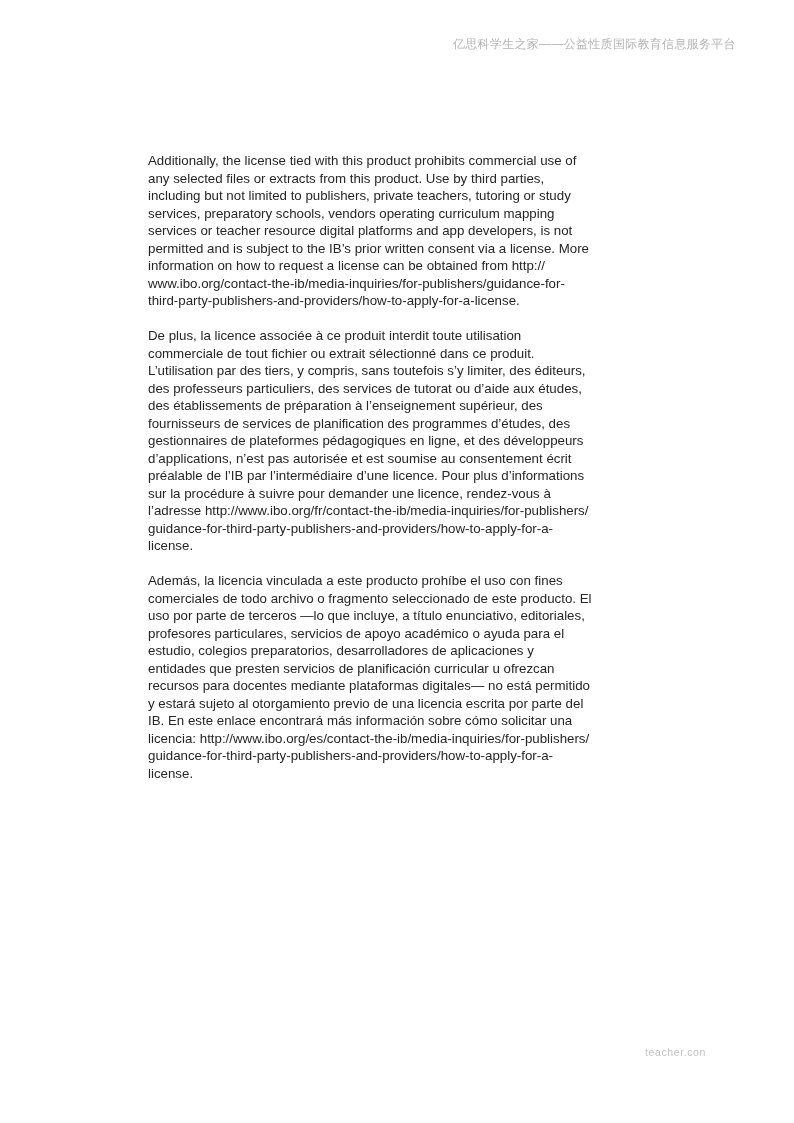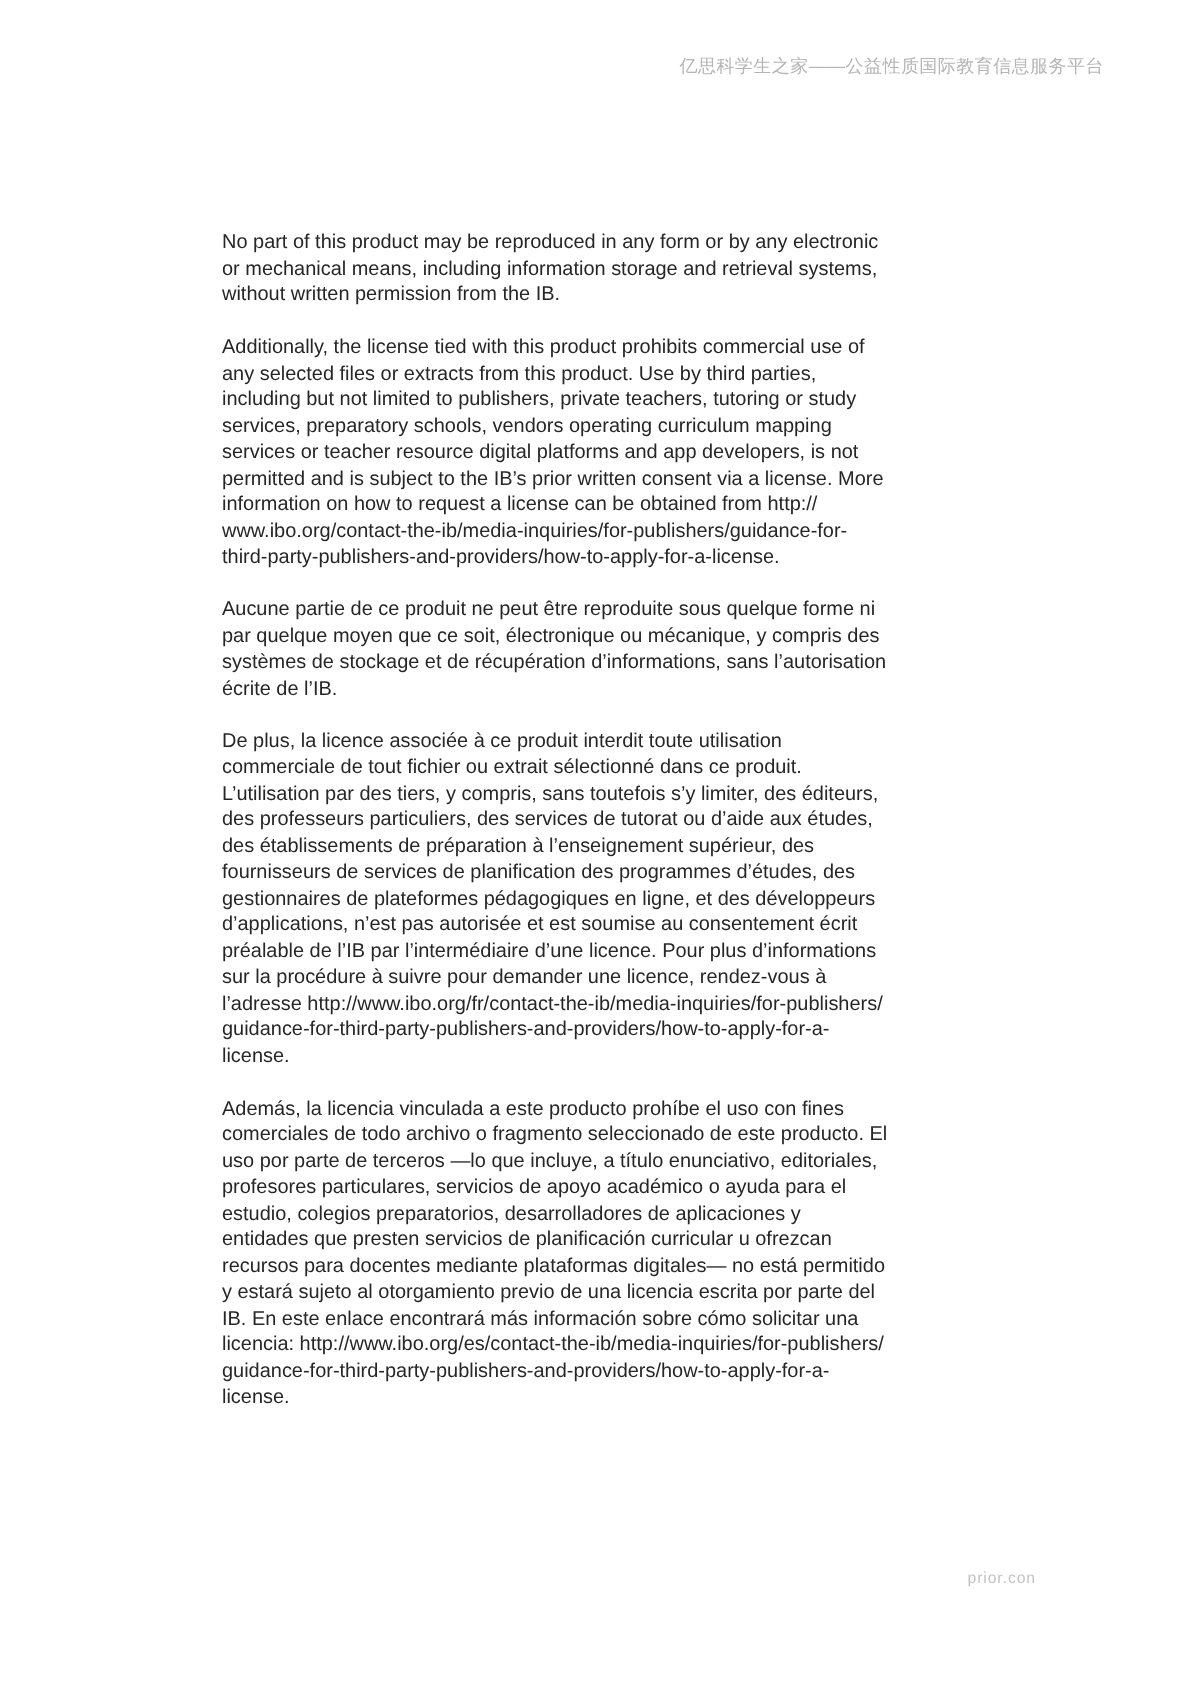--- a/index.html
+++ b/index.html
@@ -51,36 +51,29 @@
   }
 </style>
 </head>
 <body>
 
 <div class="page">
 
   <div class="header-watermark">亿思科学生之家——公益性质国际教育信息服务平台</div>
 
   <div class="body-text">
-    <p lang="en">No part of this product may be reproduced in any form or by any electronic
-or mechanical means, including information storage and retrieval systems,
-without written permission from the IB.</p>
     <p lang="en">Additionally, the license tied with this product prohibits commercial use of
 any selected files or extracts from this product. Use by third parties,
 including but not limited to publishers, private teachers, tutoring or study
 services, preparatory schools, vendors operating curriculum mapping
 services or teacher resource digital platforms and app developers, is not
 permitted and is subject to the IB’s prior written consent via a license. More
 information on how to request a license can be obtained from http://
 www.ibo.org/contact-the-ib/media-inquiries/for-publishers/guidance-for-
 third-party-publishers-and-providers/how-to-apply-for-a-license.</p>
-    <p lang="fr">Aucune partie de ce produit ne peut être reproduite sous quelque forme ni
-par quelque moyen que ce soit, électronique ou mécanique, y compris des
-systèmes de stockage et de récupération d’informations, sans l’autorisation
-écrite de l’IB.</p>
     <p lang="fr">De plus, la licence associée à ce produit interdit toute utilisation
 commerciale de tout fichier ou extrait sélectionné dans ce produit.
 L’utilisation par des tiers, y compris, sans toutefois s’y limiter, des éditeurs,
 des professeurs particuliers, des services de tutorat ou d’aide aux études,
 des établissements de préparation à l’enseignement supérieur, des
 fournisseurs de services de planification des programmes d’études, des
 gestionnaires de plateformes pédagogiques en ligne, et des développeurs
 d’applications, n’est pas autorisée et est soumise au consentement écrit
 préalable de l’IB par l’intermédiaire d’une licence. Pour plus d’informations
 sur la procédure à suivre pour demander une licence, rendez-vous à
@@ -94,15 +87,15 @@
 estudio, colegios preparatorios, desarrolladores de aplicaciones y
 entidades que presten servicios de planificación curricular u ofrezcan
 recursos para docentes mediante plataformas digitales— no está permitido
 y estará sujeto al otorgamiento previo de una licencia escrita por parte del
 IB. En este enlace encontrará más información sobre cómo solicitar una
 licencia: http://www.ibo.org/es/contact-the-ib/media-inquiries/for-publishers/
 guidance-for-third-party-publishers-and-providers/how-to-apply-for-a-
 license.</p>
   </div>
 
-  <div class="footer-watermark">prior.con</div>
+  <div class="footer-watermark">teacher.con</div>
 
 </div>
 
 </body></html>

